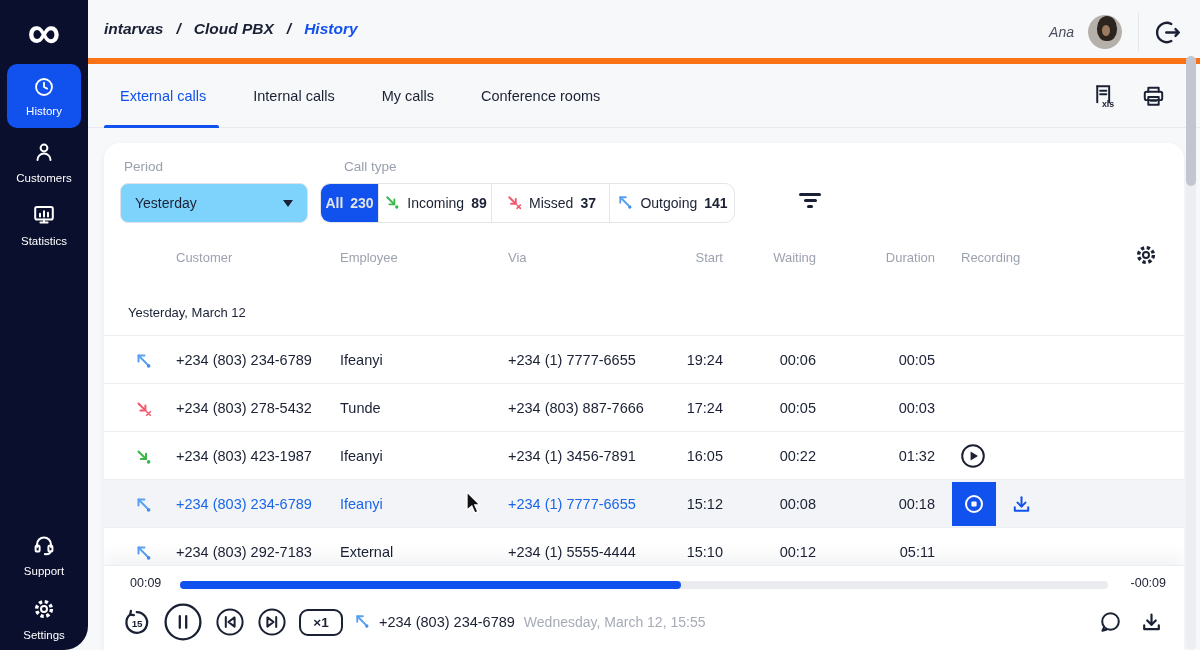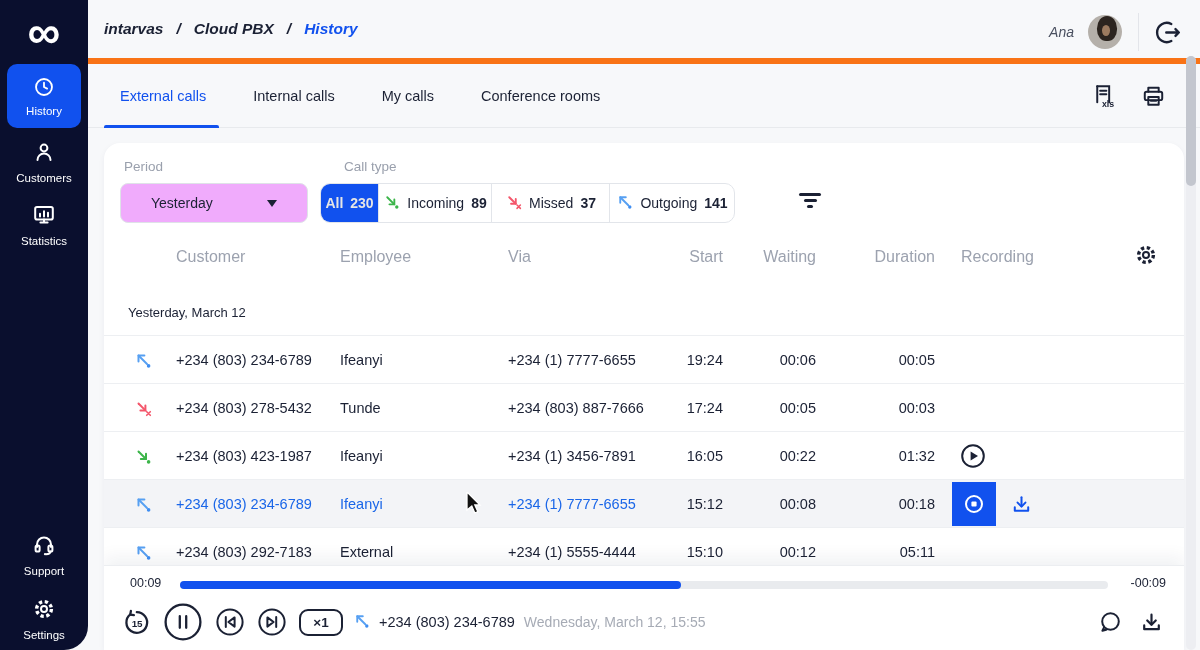--- a/index.html
+++ b/index.html
@@ -49,21 +49,21 @@
   .icon-btn { cursor:pointer; display:flex; align-items:center; justify-content:center; }
 
   
   .card { position:absolute; left:104px; top:143px; width:1080px; bottom:0;
     background:#fff; border-radius:16px 16px 0 0; box-shadow:0 2px 6px rgba(25,35,70,.05); overflow:hidden; }
 
   .filter-label { position:absolute; top:16px; font-size:13.5px; color:#9aa0ad; }
   .lbl-period { left:20px; } .lbl-calltype { left:216px;margin-left:24px; }
   .select { position:absolute; left:16px; top:40px; width:188px; height:40px;
     border:1px solid #dfe2e8; border-radius:8px; display:flex; align-items:center;
-    padding:0 30px; font-size:14px; cursor:pointer; background:#f0abfc; }
+    padding:0 14px; font-size:14px; cursor:pointer; background:#7dd3fc; }
   .select .chev { margin-left:auto; width:0; height:0; border-left:5.5px solid transparent;
     border-right:5.5px solid transparent; border-top:7px solid #1b2134; }
 
   .chips { position:absolute; left:216px; top:40px; height:40px; display:flex;
     border:1px solid #e2e5ea; border-radius:10px; overflow:hidden; background:#fff; }
   .chip { display:flex; align-items:center; justify-content:center; gap:7px;
     font-size:14px; border-right:1px solid #e2e5ea; cursor:pointer; padding:0 10px; }
   .chip:last-child { border-right:none; }
   .chip .cnt { font-weight:700; }
   .chip-all { width:58px; background:#1151ee; color:#e5e5e5; font-weight:700; }
@@ -77,21 +77,21 @@
   .search input { width:100%; height:100%; border:1px solid #dfe2e8; border-radius:8px;
     padding:0 36px 0 12px; font-size:14px; color:#1b2134; outline:none;
     font-family:"Liberation Sans", sans-serif; }
   .search input::placeholder { color:#a9aeb9; }
   .search svg { position:absolute; right:9px; top:8px; }
 
   
   .grid-row { display:grid; grid-template-columns:56px 164px 168px 160px 55px 93px 119px 1fr;
     align-items:center; padding-left:16px; }
   .thead { position:absolute; left:0; right:0; top:94px; height:40px;
-    font-size:16px; color:#9ca2af; }
+    font-size:13px; color:#9ca2af; }
   .thead .right, .cell.right { text-align:right; }
   .thead .rec, .cell.rec { padding-left:26px; }
   .thead-gear { position:absolute; right:26px; top:100px; cursor:pointer; }
 
   .tbody { position:absolute; left:0; right:0; top:146px; }
   .group-header { height:47px; display:flex; align-items:center; padding-left:24px;
     font-size:13px; font-weight:400; border-bottom:1px solid #edeff2; }
   .row { height:48px; border-bottom:1px solid #edeff2; font-size:14.5px; cursor:pointer; }
   .row.highlighted { background:#f3f4f7; }
   .row.highlighted .cell-link { color:#1a66e8; }

